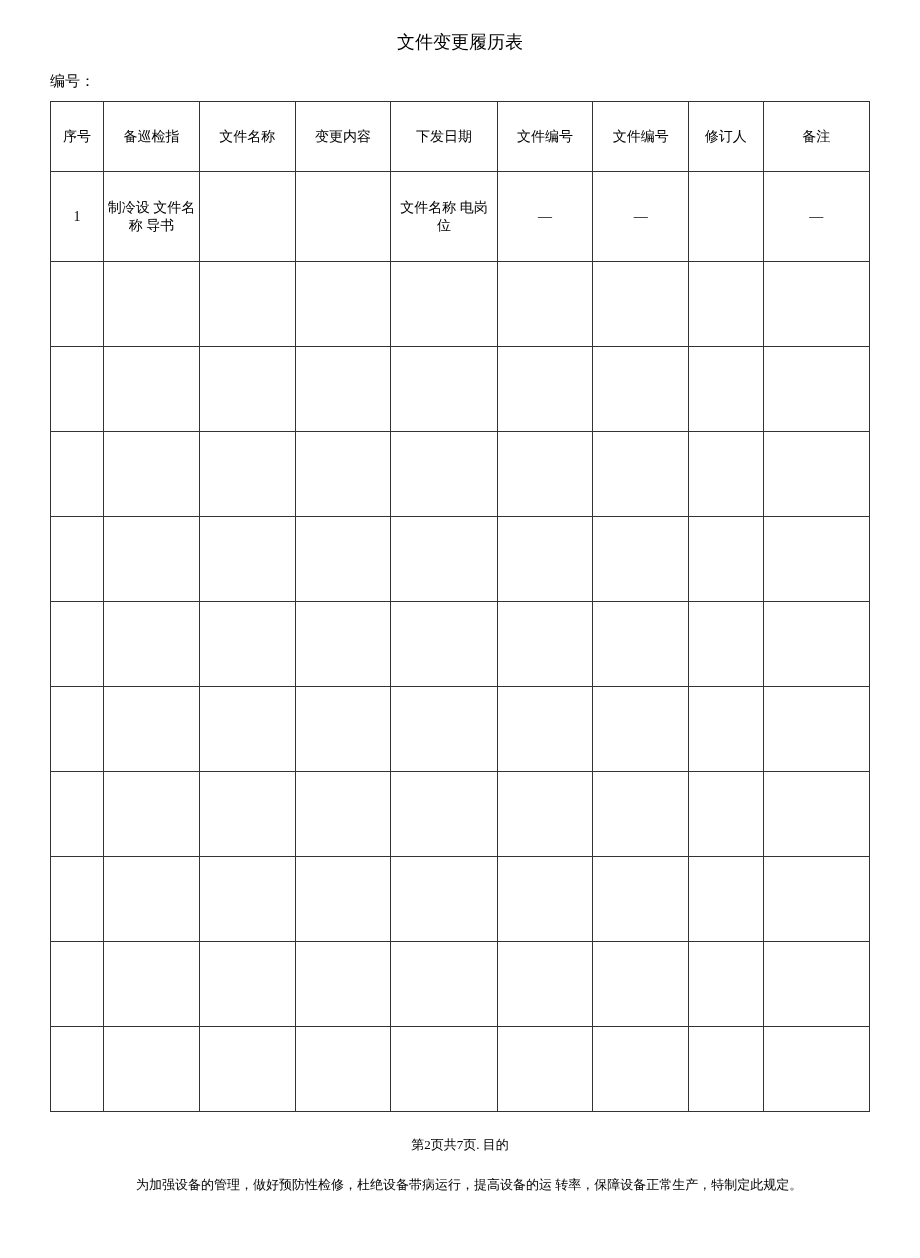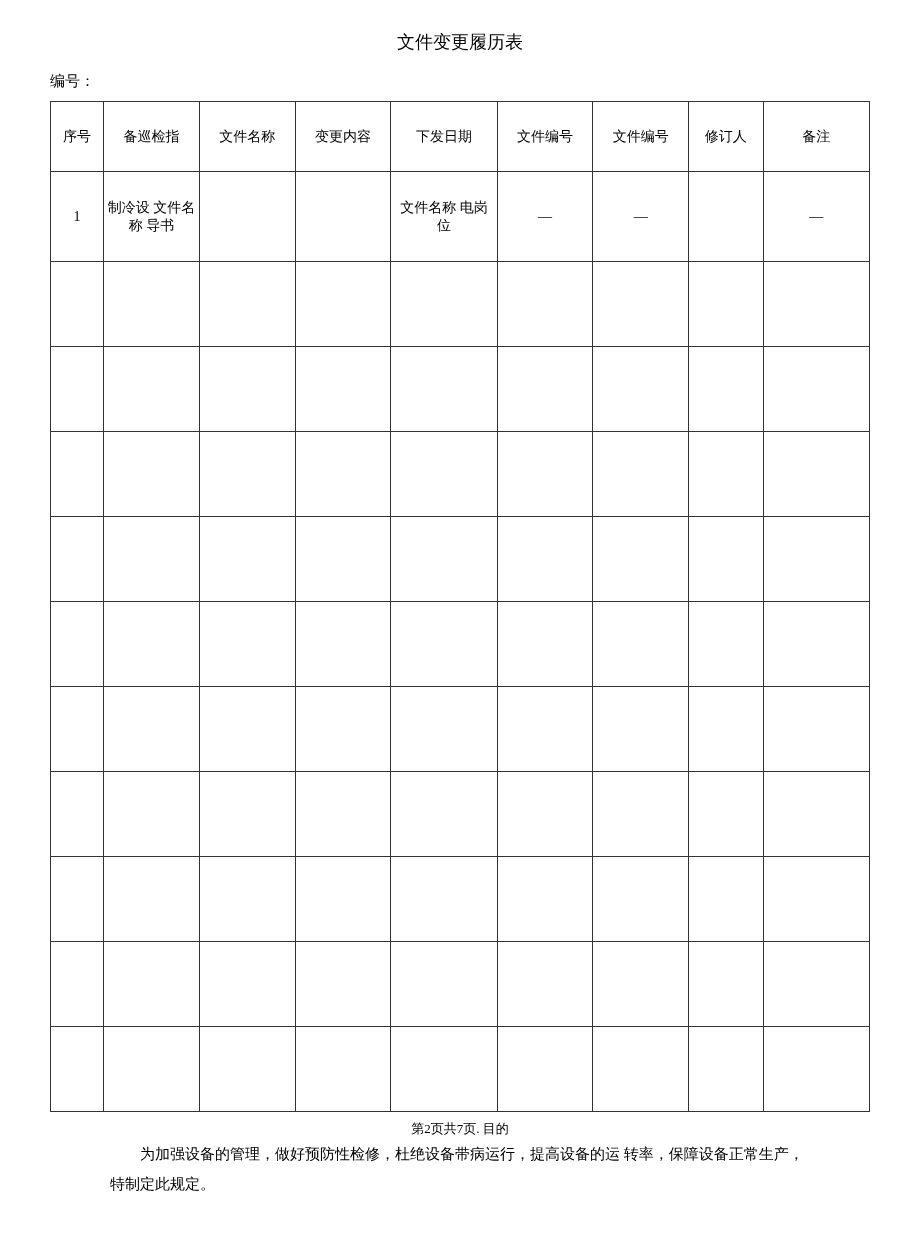--- a/index.html
+++ b/index.html
@@ -55,25 +55,25 @@
     .col-fileno { width: 90px; }
     .col-date { width: 90px; }
     .col-scope { width: 100px; }
     .col-reason { width: 90px; }
     .col-content { width: 90px; }
     .col-reviser { width: 70px; }
     .col-remark { width: 100px; }
     .footer-pageinfo {
       text-align: center;
       font-size: 13px;
-      margin-top: 8px;
+      margin-top: 24px;
     }
     .footer-paragraph {
-      font-size: 15px;
-      margin-top: 1px;
+      font-size: 13px;
+      margin-top: 18px;
       line-height: 2;
       padding: 0 60px;
       text-indent: 2em;
     }
   </style>
 </head>
 <body>
 
 <h1 class="title">文件变更履历表</h1>
 <div class="subtitle">编号：</div>

